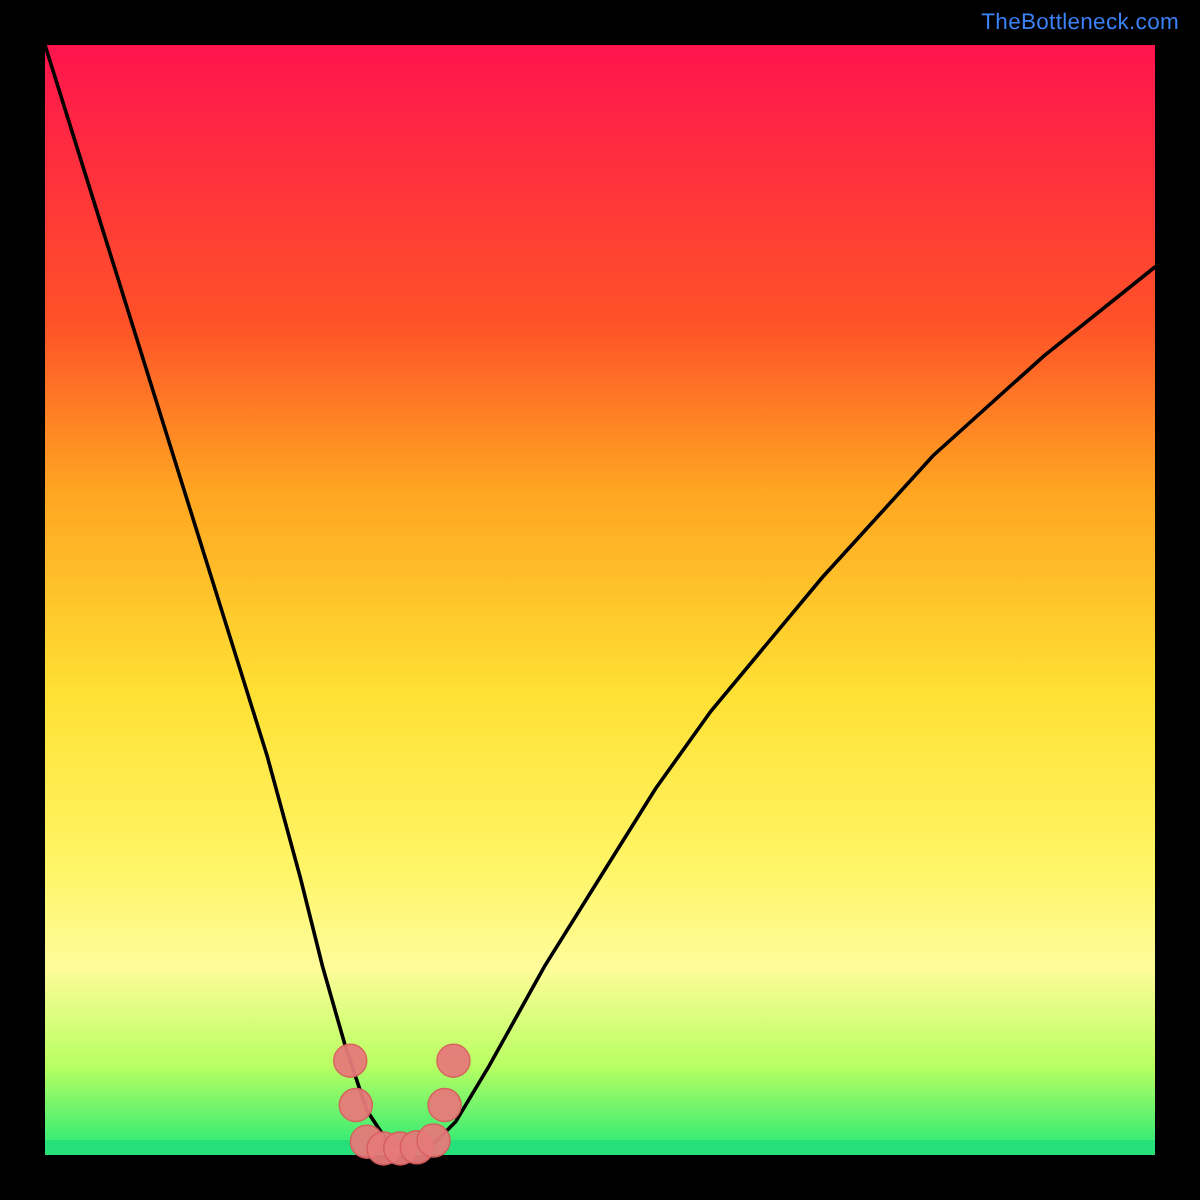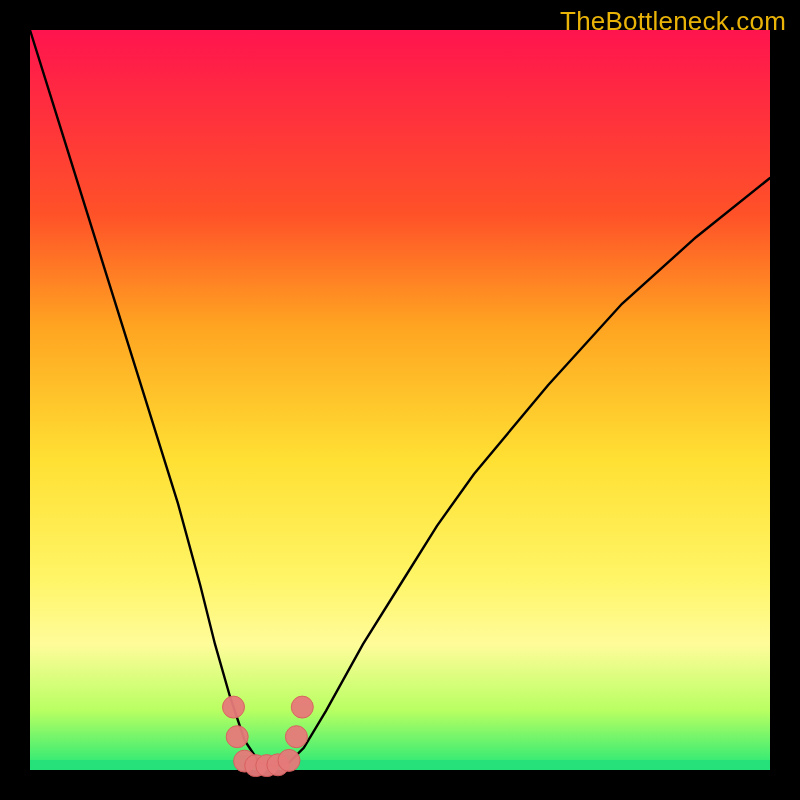--- a/index.html
+++ b/index.html
@@ -24,22 +24,22 @@
       #ffe033 58%,
       #fff566 74%,
       #fffc9a 83%,
       #b8ff62 92%,
       #22e877 100%);
   }
   .watermark {
     position: absolute;
     top: 6px;
     right: 14px;
-    color: #eab308;
-    font-size: 26px;
+    color: #3b82f6;
+    font-size: 15px;
     font-weight: 500;
     letter-spacing: 0.2px;
     text-align: center;
   }
   svg.curve {
     position: absolute;
     left: 0;
     top: 0;
     width: 740px;
     height: 740px;

